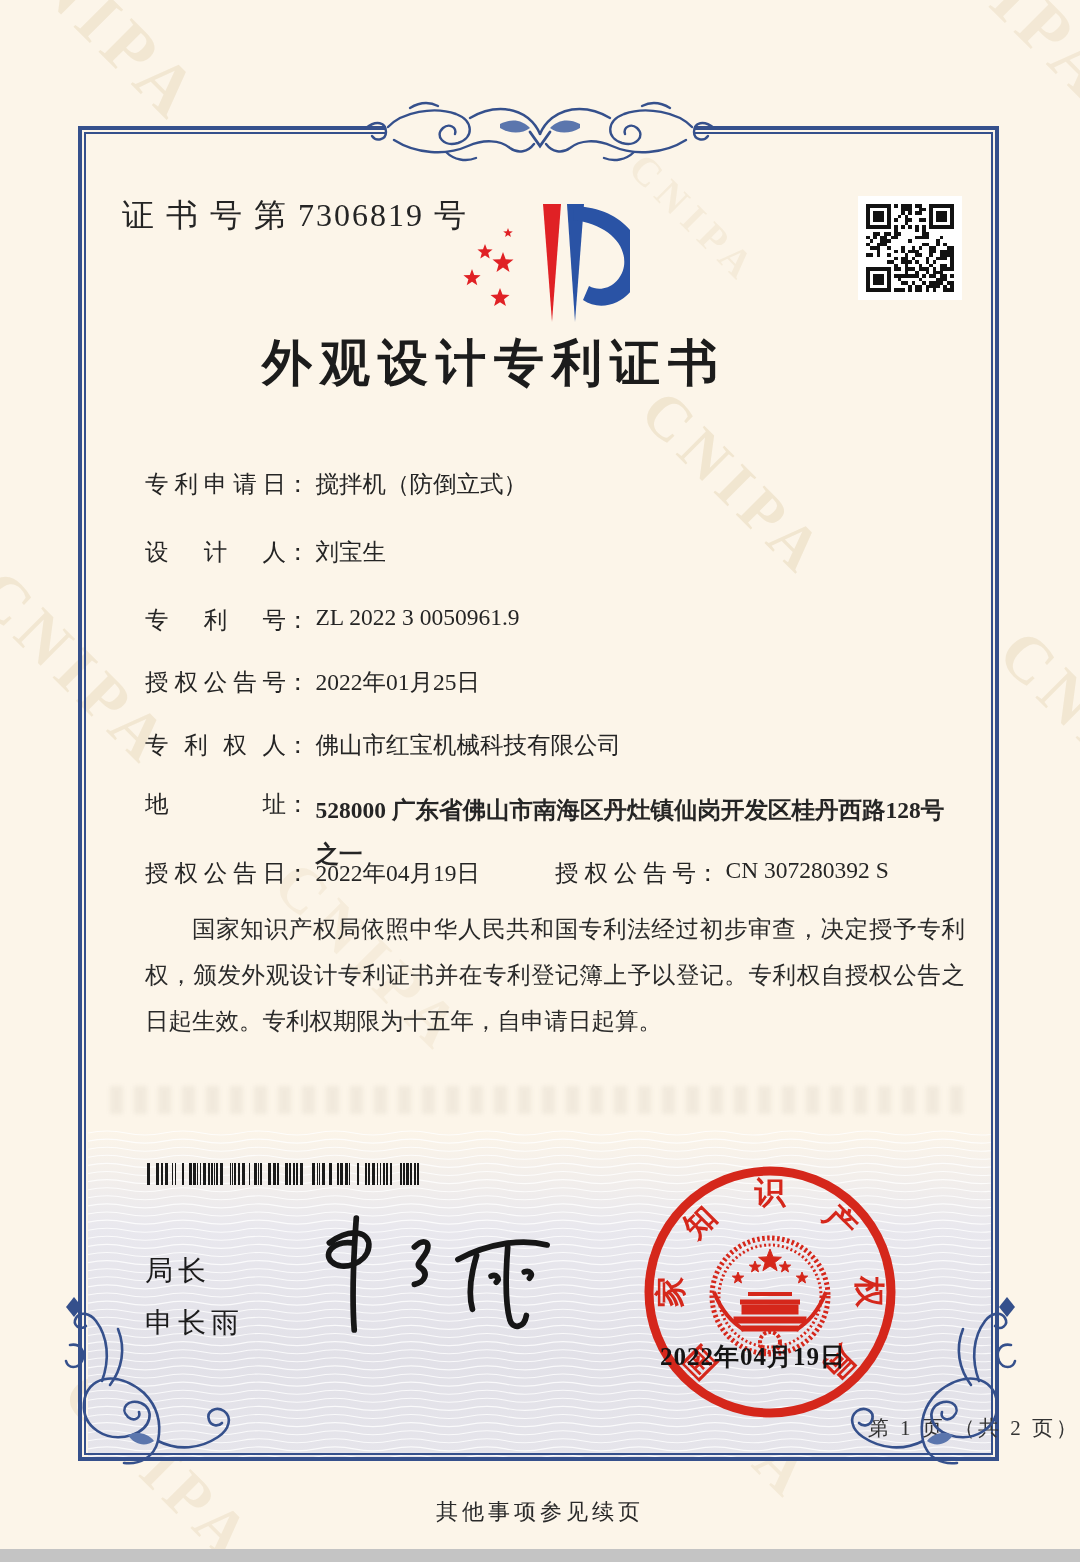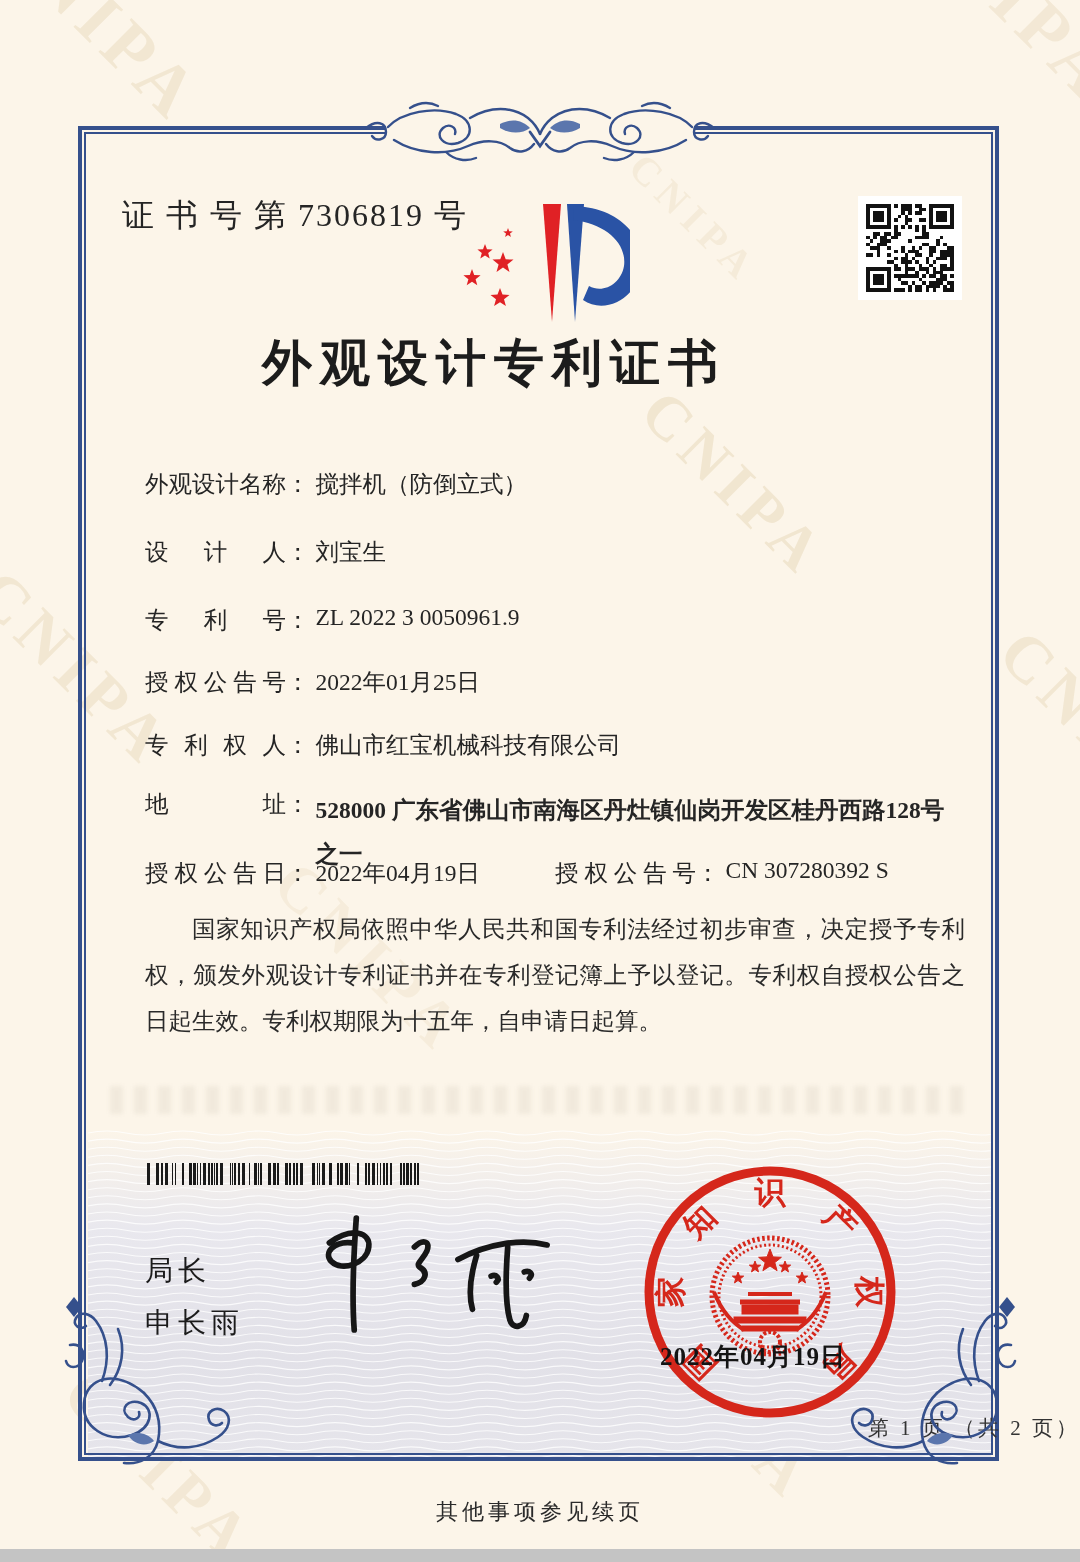--- a/index.html
+++ b/index.html
@@ -489,21 +489,21 @@
       <rect x="19" y="24" width="1" height="1" fill="#121212"></rect>
       <rect x="22" y="24" width="1" height="1" fill="#121212"></rect>
       <rect x="23" y="24" width="1" height="1" fill="#121212"></rect>
       <rect x="24" y="24" width="1" height="1" fill="#121212"></rect>
     </svg>
 </div>
 
 <div class="abs title">外观设计专利证书</div>
 
 <div class="frow" style="top:468px">
-  <span class="flabel">外观设计名称</span><span class="fcolon">：</span><span class="fvalue">搅拌机（防倒立式）</span>
+  <span class="flabel">专利申请日</span><span class="fcolon">：</span><span class="fvalue">搅拌机（防倒立式）</span>
 </div>
 <div class="frow" style="top:536px">
   <span class="flabel">设计人</span><span class="fcolon">：</span><span class="fvalue">刘宝生</span>
 </div>
 <div class="frow" style="top:604px">
   <span class="flabel">专利号</span><span class="fcolon">：</span><span class="fvalue">ZL 2022 3 0050961.9</span>
 </div>
 <div class="frow" style="top:666px">
   <span class="flabel">授权公告号</span><span class="fcolon">：</span><span class="fvalue">2022年01月25日</span>
 </div>

